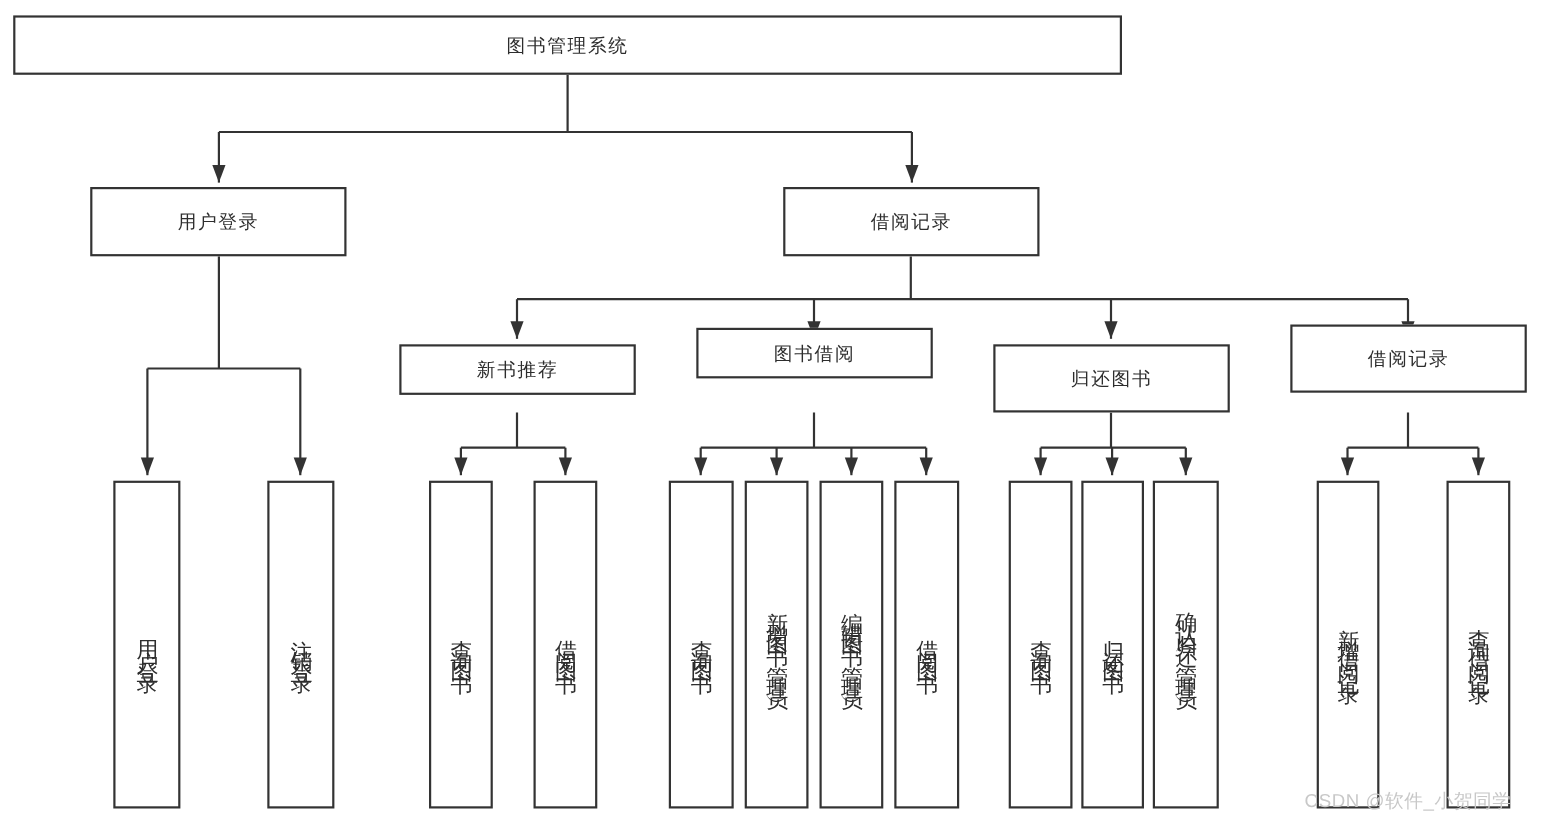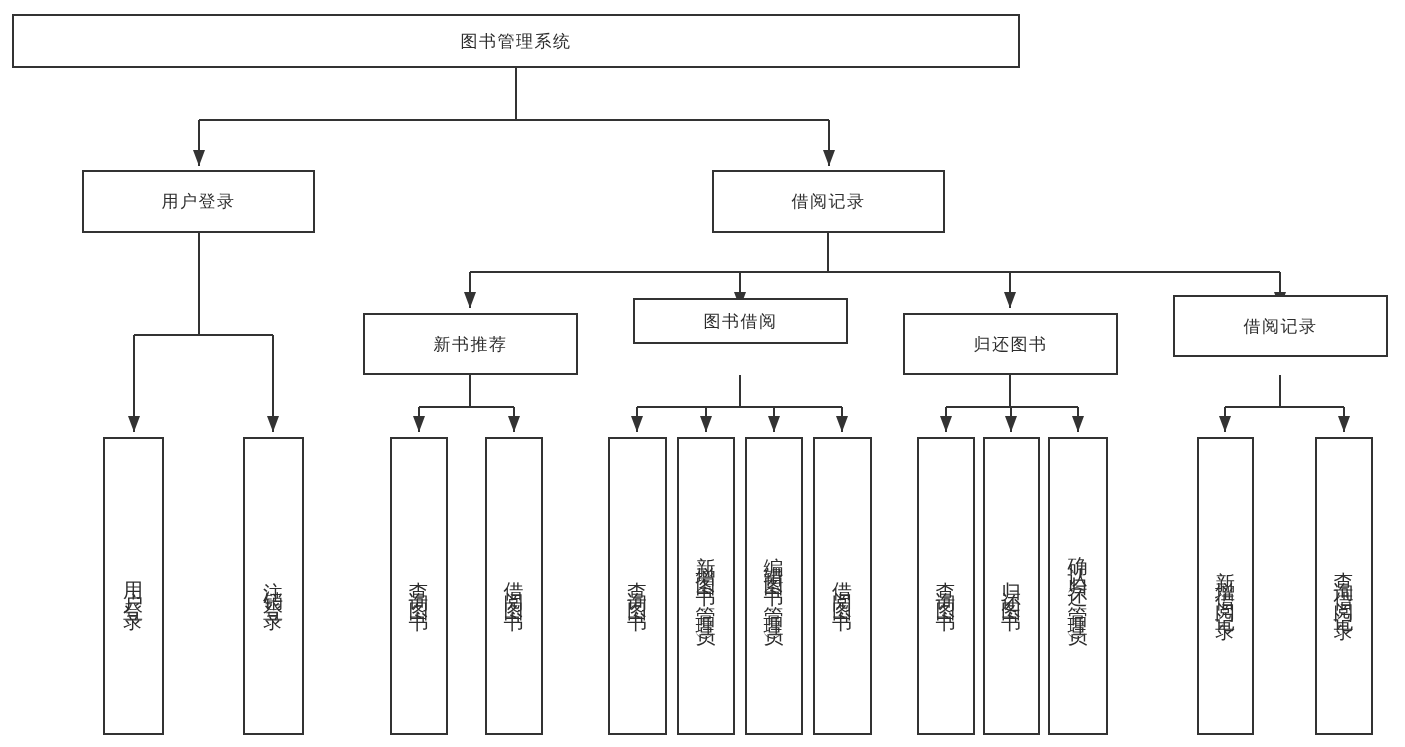--- a/index.html
+++ b/index.html
@@ -87,21 +87,21 @@
     <span class="h-label">图书管理系统</span>
   </div>
 
   <div class="node" style="left:82px;top:170px;width:233px;height:63px">
     <span class="h-label">用户登录</span>
   </div>
   <div class="node" style="left:712px;top:170px;width:233px;height:63px">
     <span class="h-label">借阅记录</span>
   </div>
 
-  <div class="node" style="left:363px;top:313px;width:215px;height:62px">
+  <div class="node" style="left:363px;top:313px;width:215px;height:46px">
     <span class="h-label">新书推荐</span>
   </div>
   <div class="node" style="left:633px;top:298px;width:215px;height:46px">
     <span class="h-label">图书借阅</span>
   </div>
   <div class="node" style="left:903px;top:313px;width:215px;height:62px">
     <span class="h-label">归还图书</span>
   </div>
   <div class="node" style="left:1173px;top:295px;width:215px;height:62px">
     <span class="h-label">借阅记录</span>
@@ -144,14 +144,15 @@
     <span class="v-label">确认归还（管理员）</span>
   </div>
 
   <div class="node" style="left:1197px;top:437px;width:57px;height:298px">
     <span class="v-label">新增借阅记录</span>
   </div>
   <div class="node" style="left:1315px;top:437px;width:58px;height:298px">
     <span class="v-label">查询借阅记录</span>
   </div>
 
+  <div class="watermark">CSDN @软件_小贺同学</div>
 
 </div>
 
 </body></html>

